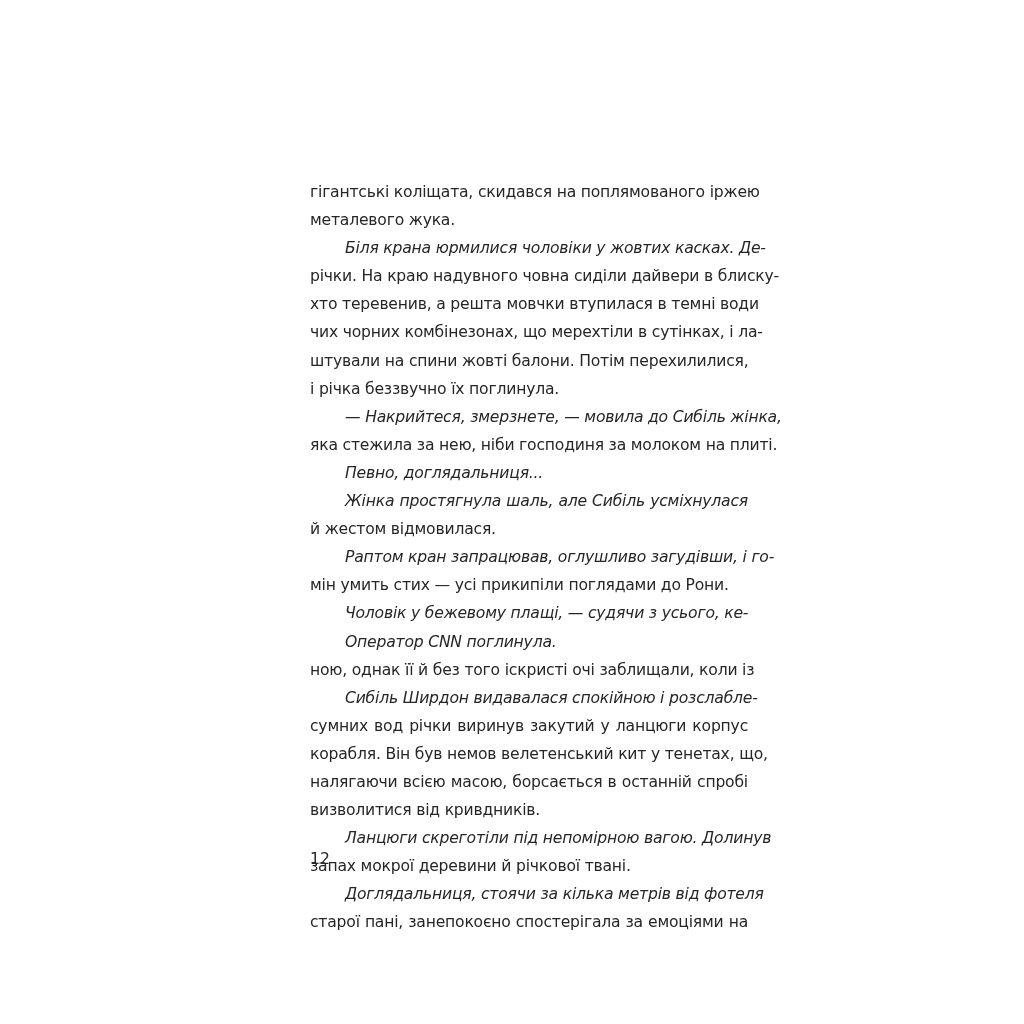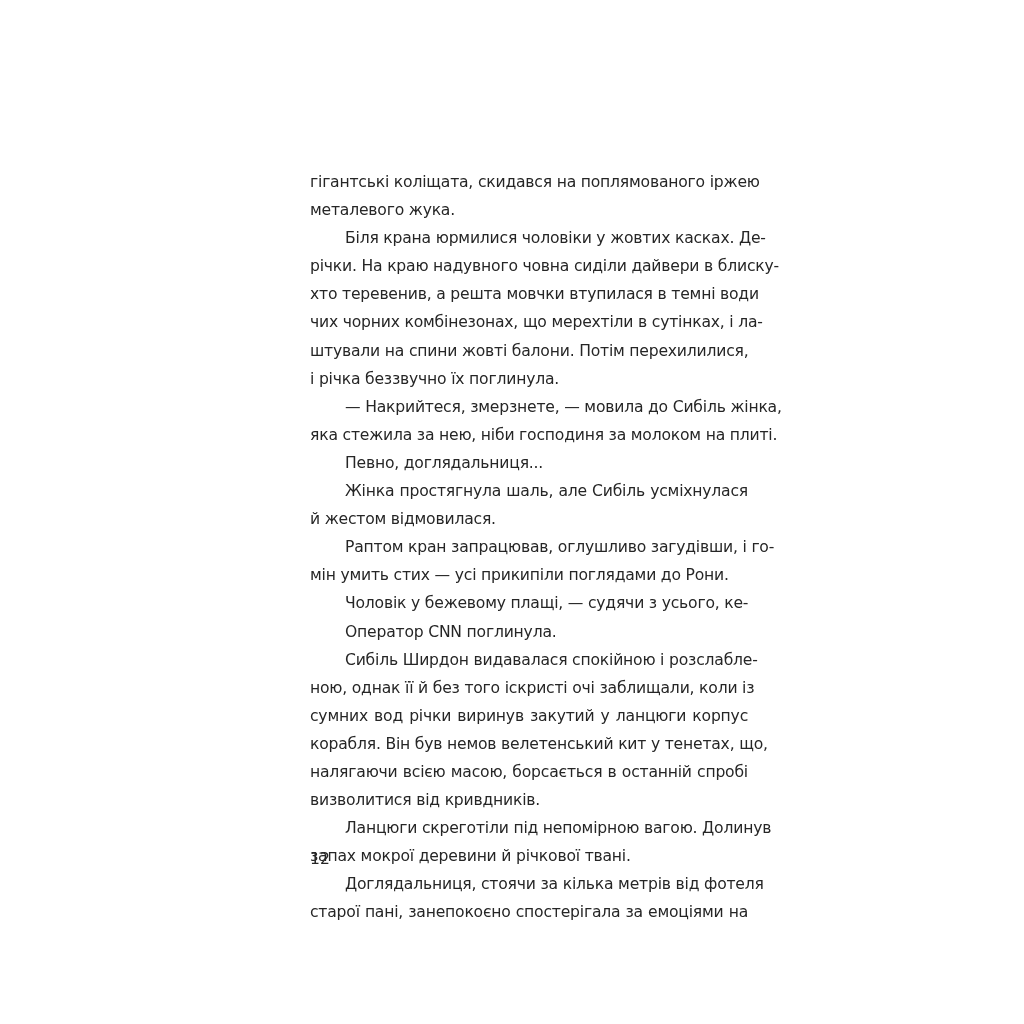--- a/index.html
+++ b/index.html
@@ -1,25 +1,25 @@
 <!DOCTYPE html>
 <html><head>
 <meta charset="utf-8">
 <style>
   html, body { margin:0; padding:0; background:#ffffff; }
   body { width:1024px; height:1024px; position:relative; overflow:hidden; }
   .page {
-    position:absolute; left:310px; top:168px; width:438px;
+    position:absolute; left:310px; top:178px; width:438px;
     font-family:"DejaVu Sans", sans-serif;
     font-size:15.6px; line-height:28.1px; color:#262626;
     letter-spacing:-0.2px;
   }
   .line { display:block; white-space:nowrap; text-align:justify; text-align-last:justify; height:28.1px; }
   .line.last { text-align-last:left; }
-  .line.indent { padding-left:35px; }
+  .line.indent { padding-left:35px;font-style:italic; }
   .pagenum {
     position:absolute; left:310px; width:438px; top:850px; 
     font-family:"DejaVu Sans", sans-serif; font-size:15.6px; color:#262626;
   }
 </style>
 </head>
 <body>
 
 <div class="page">
   <span class="line">гігантські коліщата, скидався на поплямованого іржею</span>
@@ -32,22 +32,22 @@
   <span class="line last">і річка беззвучно їх поглинула.</span>
   <span class="line indent">— Накрийтеся, змерзнете, — мовила до Сибіль жінка,</span>
   <span class="line">яка стежила за нею, ніби господиня за молоком на плиті.</span>
   <span class="line indent last">Певно, доглядальниця...</span>
   <span class="line indent">Жінка простягнула шаль, але Сибіль усміхнулася</span>
   <span class="line last">й жестом відмовилася.</span>
   <span class="line indent">Раптом кран запрацював, оглушливо загудівши, і го-</span>
   <span class="line last">мін умить стих — усі прикипіли поглядами до Рони.</span>
   <span class="line indent">Чоловік у бежевому плащі, — судячи з усього, ке-</span>
   <span class="line indent last">Оператор CNN поглинула.</span>
+  <span class="line">ною, однак її й без того іскристі очі заблищали, коли із</span>
   <span class="line indent">Сибіль Ширдон видавалася спокійною і розслабле-</span>
-  <span class="line">ною, однак її й без того іскристі очі заблищали, коли із</span>
   <span class="line">сумних вод річки виринув закутий у ланцюги корпус</span>
   <span class="line">корабля. Він був немов велетенський кит у тенетах, що,</span>
   <span class="line">налягаючи всією масою, борсається в останній спробі</span>
   <span class="line last">визволитися від кривдників.</span>
   <span class="line indent">Ланцюги скреготіли під непомірною вагою. Долинув</span>
   <span class="line last">запах мокрої деревини й річкової твані.</span>
   <span class="line indent">Доглядальниця, стоячи за кілька метрів від фотеля</span>
   <span class="line">старої пані, занепокоєно спостерігала за емоціями на</span>
 </div>
 

